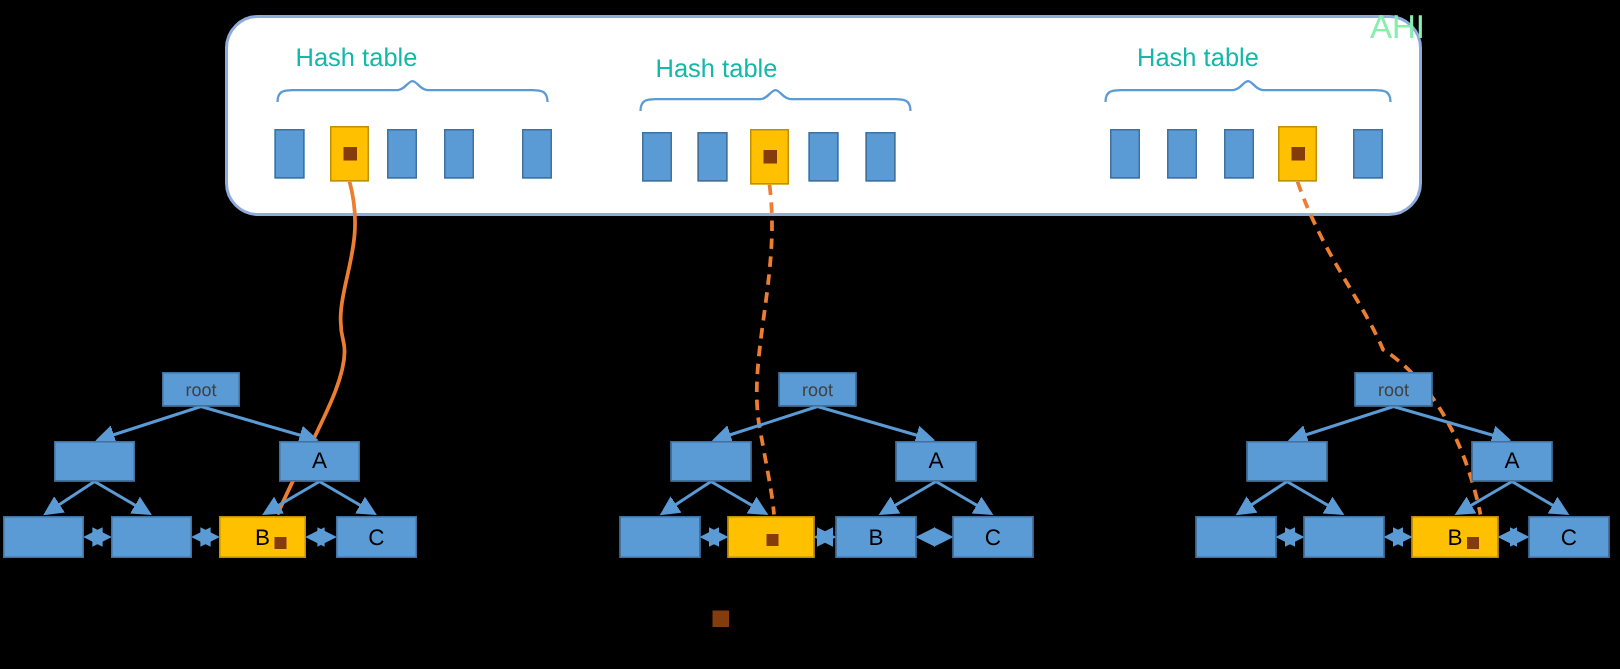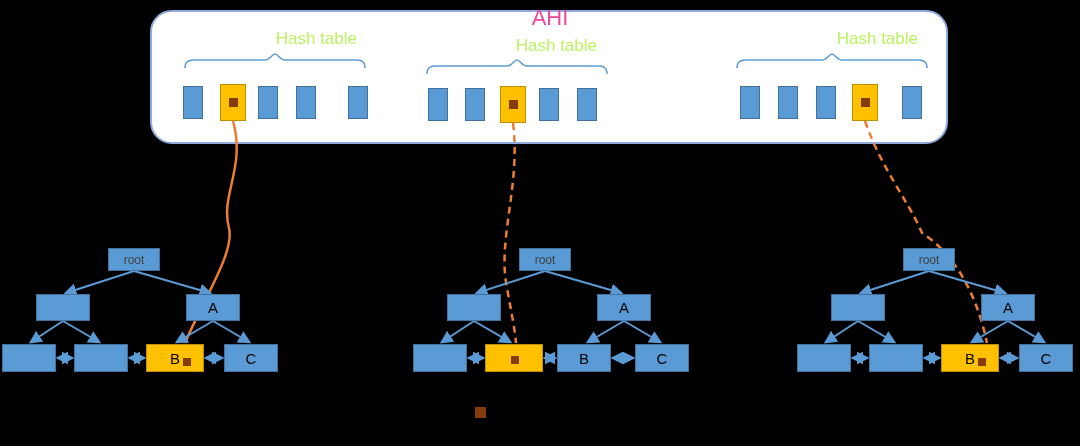--- a/index.html
+++ b/index.html
@@ -2,24 +2,24 @@
 <html><head>
 <meta charset="utf-8">
 <style>
   html,body { margin:0; padding:0; }
   body { font-family:"Liberation Sans", sans-serif; background:#000; }
   .stage { position:relative; width:1080px; height:446px; background:#000; overflow:hidden; }
 
   .panel { position:absolute; left:150px; top:10px; width:798px; height:134px;
            background:#ffffff; border:2px solid #8FAADC; border-radius:22px; box-sizing:border-box; }
 
-  .ahi-title { position:absolute; left:150px; top:5px; width:800px; text-align:center;
-               font-size:22px; color:#ec4899; }
+  .ahi-title { position:absolute; left:150px; top:5px; width:800px; text-align:right;
+               font-size:22px; color:#86efac; }
 
-  .ht-label { position:absolute; width:160px; text-align:right; font-size:17px; color:#bef264; }
+  .ht-label { position:absolute; width:160px; text-align:left; font-size:17px; color:#14b8a6; }
 
   .bucket { position:absolute; width:20px; height:33px; background:#5B9BD5;
             border:1px solid #41719C; box-sizing:border-box; }
   .bucket.hl { width:26px; height:37px; background:#FFC000; border-color:#BF9000;
                display:flex; align-items:center; justify-content:center; }
   .marker { width:9px; height:9px; background:#843C0C; }
 
   .node { position:absolute; background:#5B9BD5; border:1px solid #41719C; box-sizing:border-box;
           display:flex; align-items:center; justify-content:center; color:#000; font-size:15px; }
   .node.root { color:#404040; font-size:12px; }

